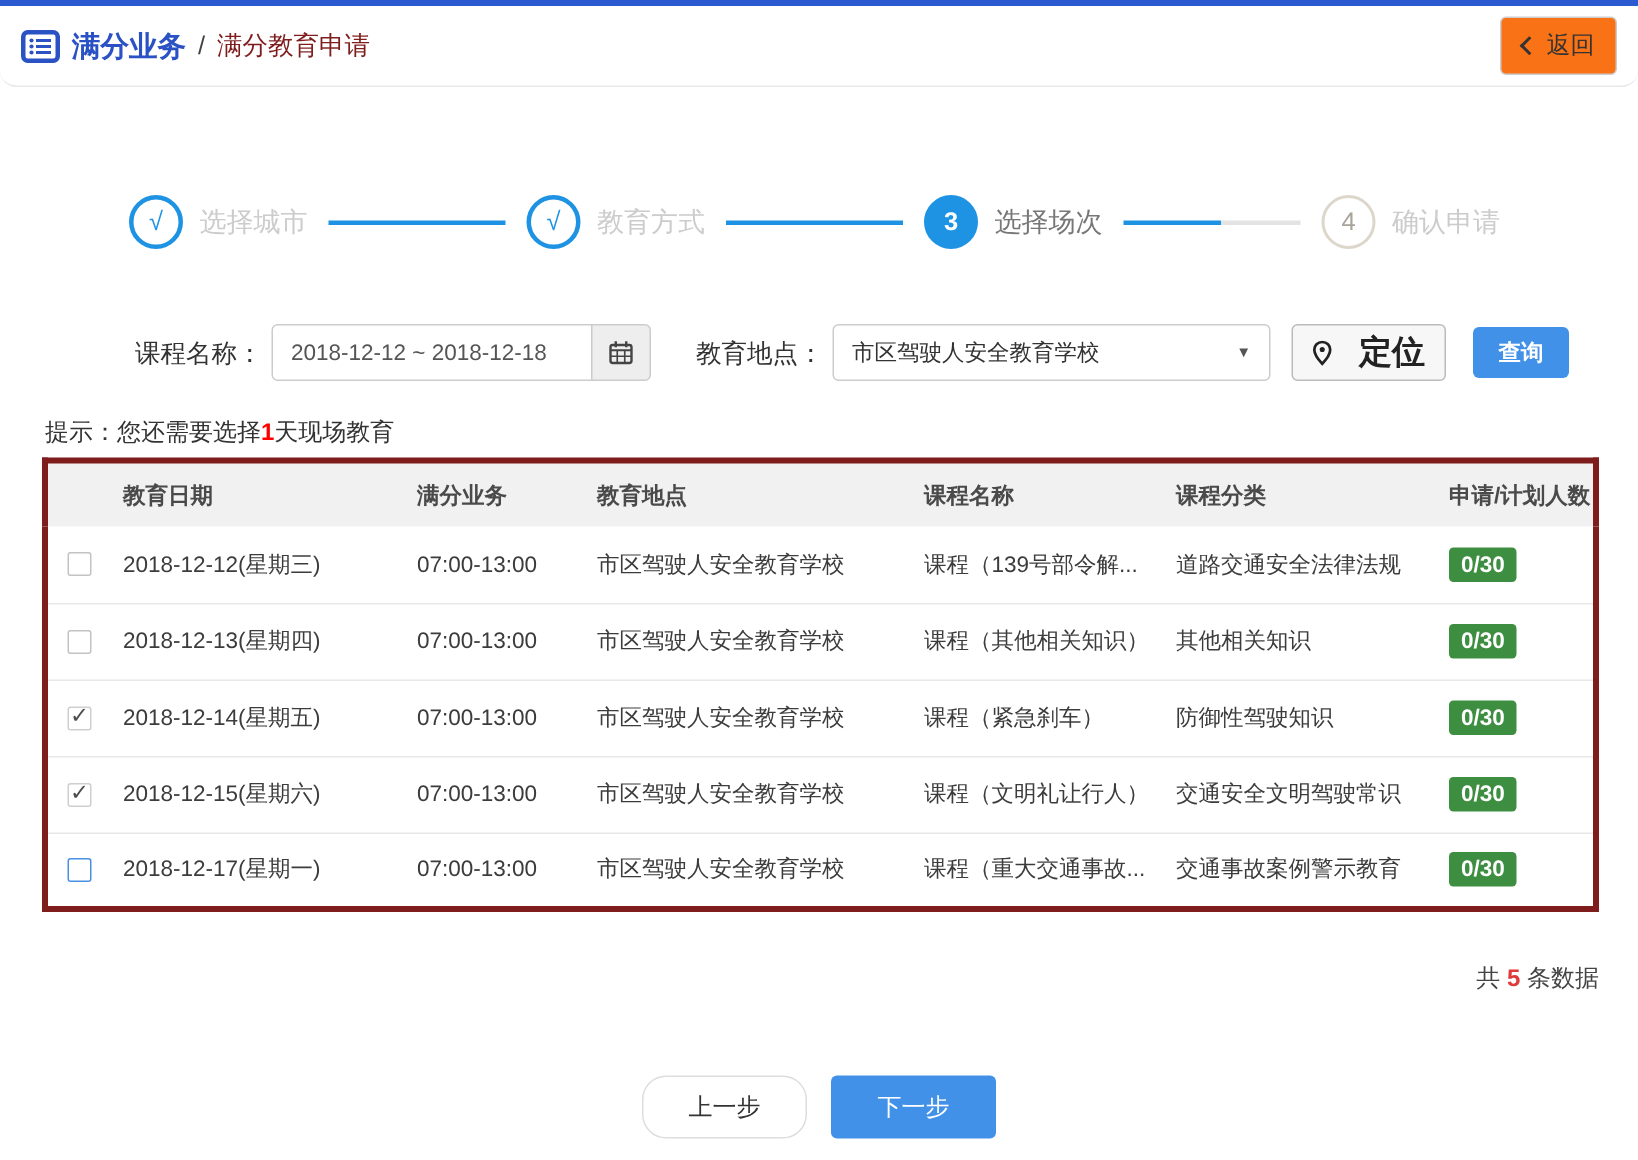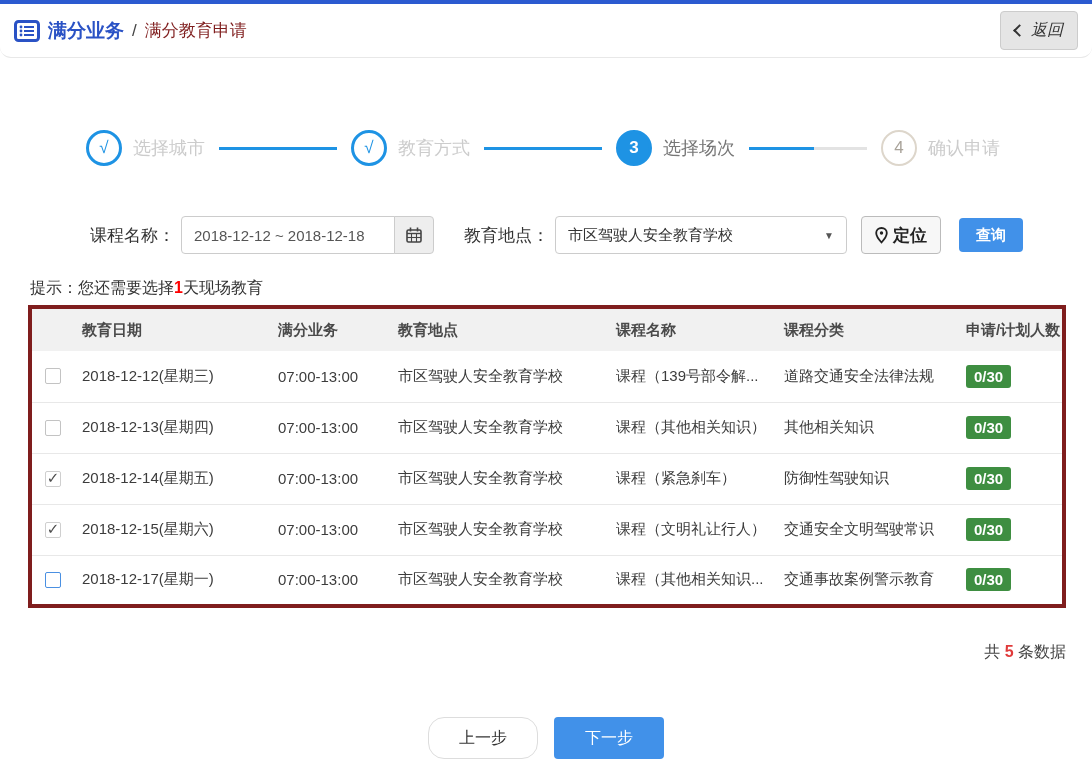--- a/index.html
+++ b/index.html
@@ -7,22 +7,22 @@
               font-family:"Liberation Sans","DejaVu Sans",sans-serif; color:#333; }
 
   
   .topbar { height:4px; background:#2b5ad0; }
   .header { height:54px; display:flex; align-items:center; justify-content:space-between;
             padding:0 14px; border-bottom:1px solid #e8e8e8;border-radius:11px; }
   .crumbs { display:flex; align-items:center; gap:8px; }
   .crumb-section { color:#2a52c5; font-size:19px; font-weight:bold; }
   .crumb-sep { color:#444; font-size:17px; }
   .crumb-page { color:#7f1d1d; font-size:17px; }
-  .back-btn { display:flex; align-items:center; gap:7px; padding:8px 14px; background:#e5e5e5;
-              border:1px solid #ccc; border-radius:4px; font-size:16px; color:#333; cursor:pointer;font-style:italic; }
+  .back-btn { display:flex; align-items:center; gap:7px; padding:8px 14px; background:#f97316;
+              border:1px solid #ccc; border-radius:4px; font-size:16px; color:#333; cursor:pointer; }
   .chev-left { width:9px; height:9px; border-left:2.5px solid #333; border-bottom:2.5px solid #333;
                transform:rotate(45deg); display:inline-block; }
 
   
   .stepper { display:flex; align-items:center; margin:72px 92px 0 86px; }
   .step { display:flex; align-items:center; flex:none; }
   .step-circle { width:36px; height:36px; border-radius:50%; display:flex; align-items:center;
                  justify-content:center; font-size:17px; background:#fff; }
   .step-circle.done { border:3px solid #1e93e4; color:#1e93e4; }
   .step-circle.active { background:#1e93e4; border:3px solid #1e93e4; color:#fff; font-weight:bold; }
@@ -41,21 +41,21 @@
                 padding:0 12px; font-size:15px; color:#555; outline:none;
                 font-family:"Liberation Sans",sans-serif; }
   .cal-btn { width:40px; height:38px; margin-left:-1px; background:#eee; border:1px solid #ccc;
              border-radius:0 4px 4px 0; display:flex; align-items:center; justify-content:center; cursor:pointer; }
   .loc-label { margin-left:30px; }
   .select { width:292px; height:38px; border:1px solid #ccc; border-radius:4px; margin-left:6px;
             display:flex; align-items:center; justify-content:space-between; padding:0 12px;
             font-size:15px; color:#333; cursor:pointer; background:#fff; }
   .select .arrow { font-size:10px; color:#555; }
   .locate-btn { margin-left:14px; height:38px; padding:0 13px; background:#f7f7f7; border:1px solid #bbb;
-                border-radius:4px; display:flex; align-items:center; gap:5px; font-size:17px;
+                border-radius:4px; display:flex; align-items:center; gap:18px; font-size:22px;
                 font-weight:bold; color:#222; cursor:pointer; }
   .search-btn { margin-left:18px; width:64px; height:34px; background:#4191e9; border:none;
                 border-radius:4px; color:#fff; font-size:15px; font-weight:bold; cursor:pointer;
                 font-family:Liberation Sans, sans-serif; }
 
   
   .hint { margin:24px 0 6px 30px; font-size:16px; color:#333; }
   .hint .hl { color:#f00; font-weight:bold; }
 
   
@@ -238,21 +238,21 @@
         <td>交通安全文明驾驶常识</td>
         <td><span class="badge">0/30</span></td>
       </tr>
       <tr>
         <td class="cb">
             <div class="checkbox focused"></div>
           </td>
         <td>2018-12-17(星期一)</td>
         <td>07:00-13:00</td>
         <td>市区驾驶人安全教育学校</td>
-        <td>课程（其他相关知识...</td>
+        <td>课程（重大交通事故...</td>
         <td>交通事故案例警示教育</td>
         <td><span class="badge">0/30</span></td>
       </tr>
     </tbody>
   </table>
 </div>
 
 <div class="summary">
   <span>共 </span><span class="num">5</span><span> 条数据</span>
 </div>

